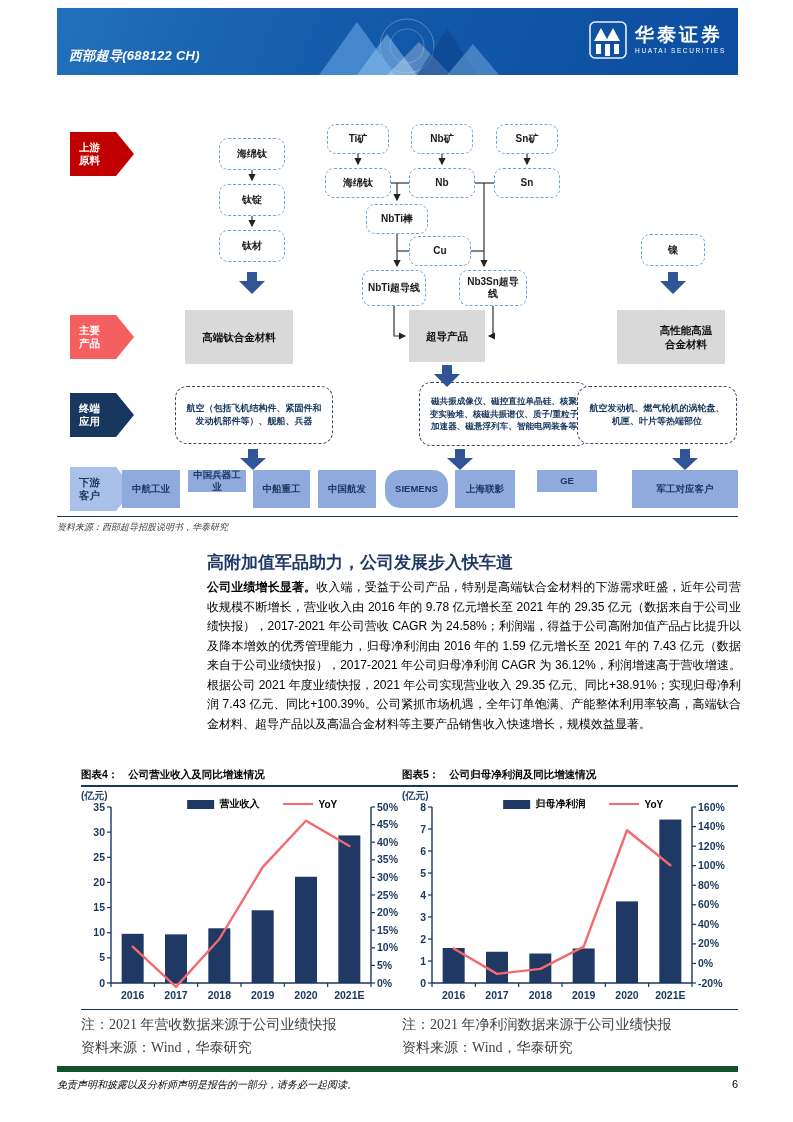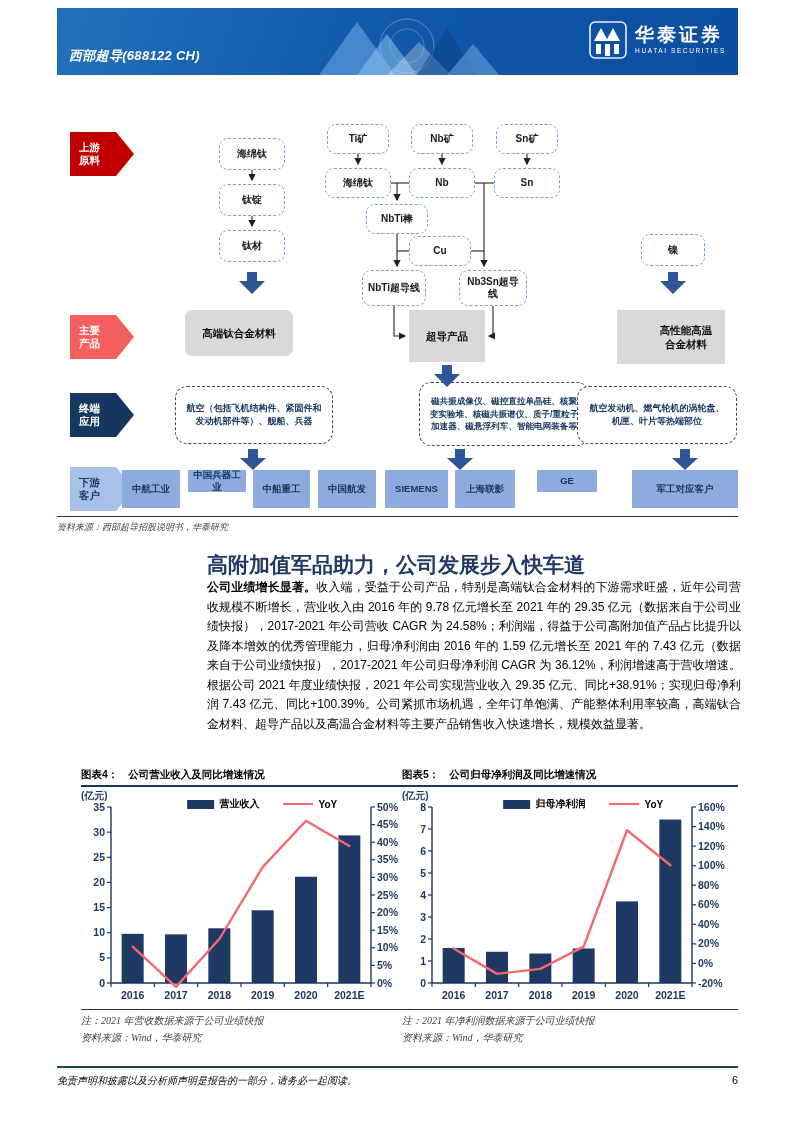--- a/index.html
+++ b/index.html
@@ -42,40 +42,40 @@
   .gnode{position:absolute;z-index:2;background:#D9D9D9;display:flex;align-items:center;justify-content:center;
          text-align:center;font-size:10.5px;font-weight:bold;color:#111;line-height:1.35;padding:3px 8px;}
   .appnode{position:absolute;z-index:2;background:#fff;border:1.3px dashed #3a4a66;border-radius:12px;
            display:flex;align-items:center;justify-content:center;text-align:center;
            font-size:9px;font-weight:bold;color:#17375E;line-height:1.5;padding:4px 9px;}
   .cnode{position:absolute;z-index:2;background:#8FAADC;display:flex;align-items:center;justify-content:center;
          text-align:center;font-size:9.5px;font-weight:bold;color:#17375E;line-height:1.3;padding:2px 3px;}
   .fig3-src{left:57px;top:516px;width:681px;border-top:1.5px solid #17375E;padding-top:4px;}
 
   
-  .section-heading{left:207px;top:551px;width:533px;font-size:21px;font-weight:bold;color:#1F3864;}
+  .section-heading{left:207px;top:551px;width:533px;font-size:17px;font-weight:bold;color:#1F3864;}
   .body-par{left:207px;top:578px;width:534px;font-size:12px;line-height:19.5px;text-align:justify;color:#000;}
   .body-par b{font-weight:bold;}
 
   
   .chart-panel{width:336px;}
   .chart-body{position:relative;height:222px;}
   .unit-lbl{position:absolute;left:0;top:2px;font-size:10px;font-weight:bold;color:#17375E;}
   .legend{position:absolute;top:10px;left:54%;transform:translateX(-50%);display:flex;gap:24px;
           align-items:center;z-index:2;font-size:10px;font-weight:bold;color:#000;white-space:nowrap;}
   .legend-item{display:flex;align-items:center;gap:5px;}
   .swatch-bar{width:27px;height:9px;background:#1F3864;display:inline-block;}
   .swatch-line{width:30px;height:2.6px;background:#F4696C;display:inline-block;}
   .chart-body svg{position:absolute;left:0;top:14px;}
   .chart-notes{border-top:1.5px solid #17375E;margin-top:0;padding-top:3px;}
-  .chart-notes div{font-size:10px;color:#404040;font-style:italic;line-height:1.65;
+  .chart-notes div{font-size:14px;color:#404040;line-height:1.65;
                    font-family:"Liberation Serif","DejaVu Serif",serif;}
 
   
-  .page-footer{left:57px;top:1066px;width:681px;border-top:2px solid #14532d;padding-top:6px;
+  .page-footer{left:57px;top:1066px;width:681px;border-top:6px solid #14532d;padding-top:6px;
                display:flex;justify-content:space-between;align-items:flex-start;}
   .disclaimer{font-size:10px;font-style:italic;color:#000;
               font-family:"Liberation Serif","DejaVu Serif",serif;}
   .page-num{font-size:11px;color:#000;}
 </style>
 </head>
 <body>
 
 <div class="page">
 
@@ -133,33 +133,33 @@
     <div class="dnode" style="left:268px;top:54px;width:66px;height:30px;">海绵钛</div>
     <div class="dnode" style="left:352px;top:54px;width:66px;height:30px;">Nb</div>
     <div class="dnode" style="left:437px;top:54px;width:66px;height:30px;">Sn</div>
 
     <div class="dnode" style="left:309px;top:90px;width:62px;height:30px;">NbTi棒</div>
     <div class="dnode" style="left:352px;top:122px;width:62px;height:30px;">Cu</div>
     <div class="dnode" style="left:305px;top:156px;width:64px;height:36px;">NbTi超导线</div>
     <div class="dnode" style="left:402px;top:156px;width:68px;height:36px;">Nb3Sn超导线</div>
     <div class="dnode" style="left:584px;top:120px;width:64px;height:32px;">镍</div>
 
-    <div class="gnode" style="left:128px;top:196px;width:108px;height:46px;border-radius:7px;">高端钛合金材料</div>
+    <div class="gnode" style="left:128px;top:196px;width:108px;height:54px;">高端钛合金材料</div>
     <div class="gnode" style="left:352px;top:196px;width:76px;height:52px;">超导产品</div>
     <div class="gnode" style="left:560px;top:196px;width:108px;height:54px;padding-left:38px;">高性能高温合金材料</div>
 
     <div class="appnode" style="left:118px;top:272px;width:158px;height:58px;">航空（包括飞机结构件、紧固件和发动机部件等）、舰船、兵器</div>
     <div class="appnode" style="left:318px;top:268px;width:170px;height:64px;font-size:8.6px;line-height:1.45;margin-left:44px;">磁共振成像仪、磁控直拉单晶硅、核聚变实验堆、核磁共振谱仪、质子/重粒子加速器、磁悬浮列车、智能电网装备等</div>
     <div class="appnode" style="left:520px;top:272px;width:160px;height:58px;">航空发动机、燃气轮机的涡轮盘、机匣、叶片等热端部位</div>
 
     <div class="cnode" style="left:65px;top:356px;width:58px;height:38px;">中航工业</div>
     <div class="cnode" style="left:131px;top:356px;width:58px;height:22px;">中国兵器工业</div>
     <div class="cnode" style="left:196px;top:356px;width:57px;height:38px;">中船重工</div>
     <div class="cnode" style="left:261px;top:356px;width:58px;height:38px;">中国航发</div>
-    <div class="cnode" style="left:328px;top:356px;width:63px;height:38px;">SIEMENS</div>
+    <div class="cnode" style="left:328px;top:356px;width:63px;height:38px;border-radius:15px;">SIEMENS</div>
     <div class="cnode" style="left:398px;top:356px;width:60px;height:38px;">上海联影</div>
     <div class="cnode" style="left:480px;top:356px;width:60px;height:22px;">GE</div>
     <div class="cnode" style="left:575px;top:356px;width:106px;height:38px;">军工对应客户</div>
 
     <svg class="wires" width="681" height="400" viewBox="0 0 681 400">
       <defs>
         <marker id="arr" markerWidth="7" markerHeight="7" refX="5" refY="3" orient="auto">
           <path d="M0,0 L6,3 L0,6 z" fill="#222"></path>
         </marker>
       </defs>

